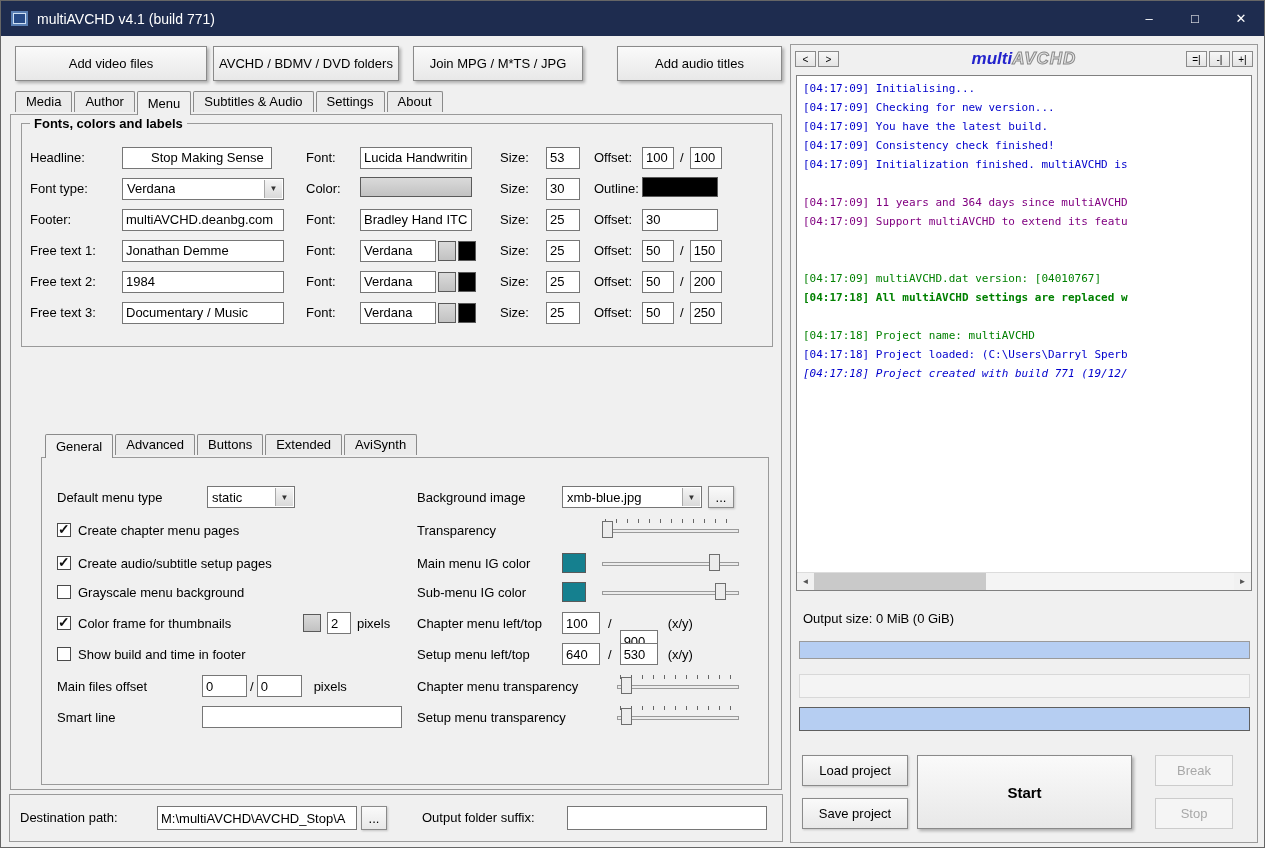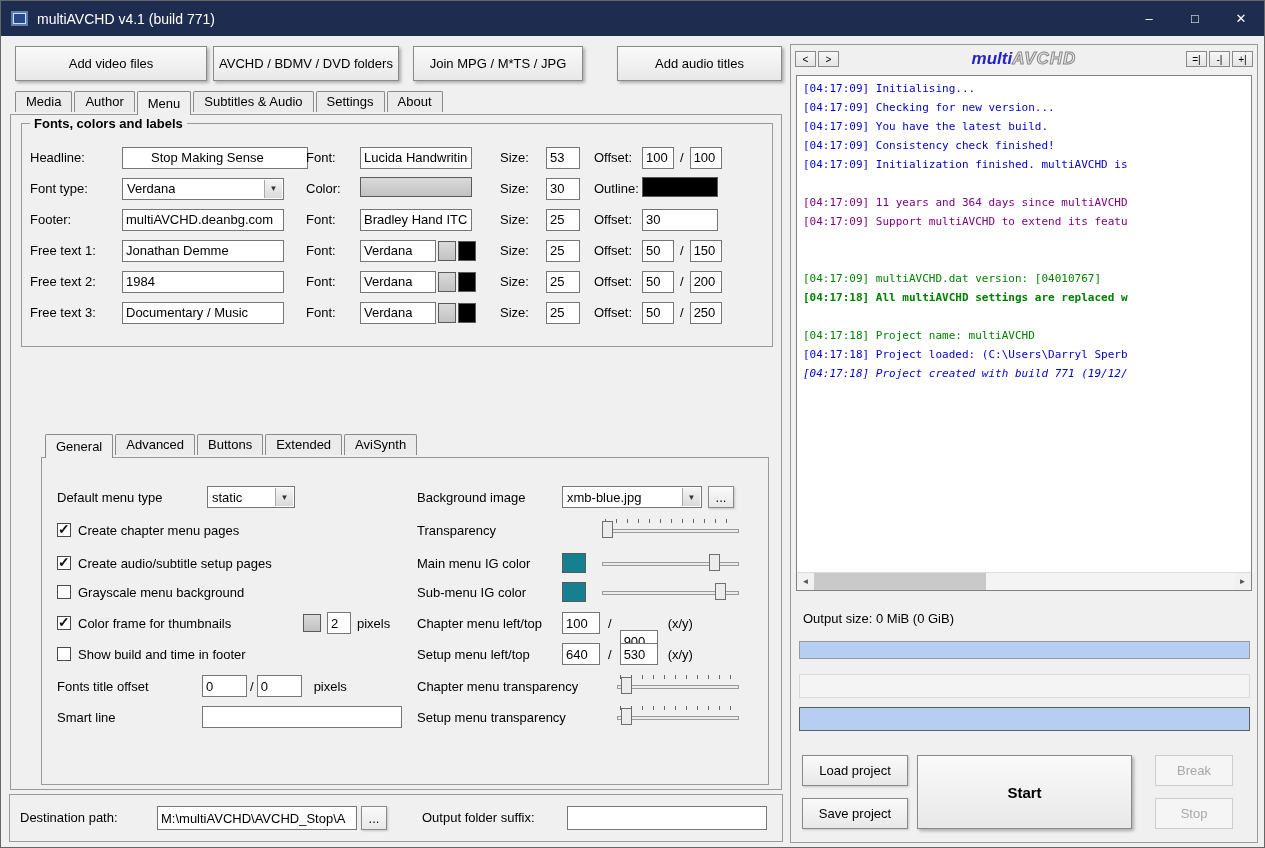--- a/index.html
+++ b/index.html
@@ -103,21 +103,21 @@
     <div class="tab">Settings</div>
     <div class="tab">About</div>
   </div>
 
   <div class="group" style="left:20px;top:122px;width:752px;height:224px">
     <span class="legend">Fonts, colors and labels</span>
     <div class="fonts-grid">
 
       <div class="fg-row">
         <span class="lbl">Headline:</span>
-        <span><input class="tin" style="width: 186px; padding-left: 28px;" value="Stop Making Sense"></span>
+        <span><input class="tin" style="width: 150px; padding-left: 28px;" value="Stop Making Sense"></span>
         <span class="lbl c3">Font:</span>
         <span><input class="tin" style="width: 112px;" value="Lucida Handwriting"></span>
         <span class="lbl">Size:</span>
         <span><input class="tin" style="width: 34px;" value="53"></span>
         <span class="lbl c7">Offset:</span>
         <span class="inline">
           <input class="tin" style="width: 32px;" value="100">
           <span class="sep">/</span>
           <input class="tin" style="width: 32px;" value="100">
         </span>
@@ -243,21 +243,21 @@
       <input class="tin" style="width: 24px; margin-left: 6px;" value="2">
       <span class="lbl" style="margin-left:6px">pixels</span>
     </div>
 
     <div class="grow" style="left:15px;top:184px">
       <span class="cb"></span>
       <span class="lbl" style="margin-left:7px">Show build and time in footer</span>
     </div>
 
     <div class="grow" style="left:15px;top:216px">
-      <span class="lbl" style="width:145px">Fonts title offset</span>
+      <span class="lbl" style="width:145px">Main files offset</span>
       <input class="tin" style="width: 45px;" value="0">
       <span class="sep">/</span>
       <input class="tin" style="width: 45px;" value="0">
       <span class="lbl" style="margin-left:12px">pixels</span>
     </div>
 
     <div class="grow" style="left:15px;top:247px">
       <span class="lbl" style="width:145px">Smart line</span>
       <input class="tin" style="width: 200px;" value="">
     </div>

